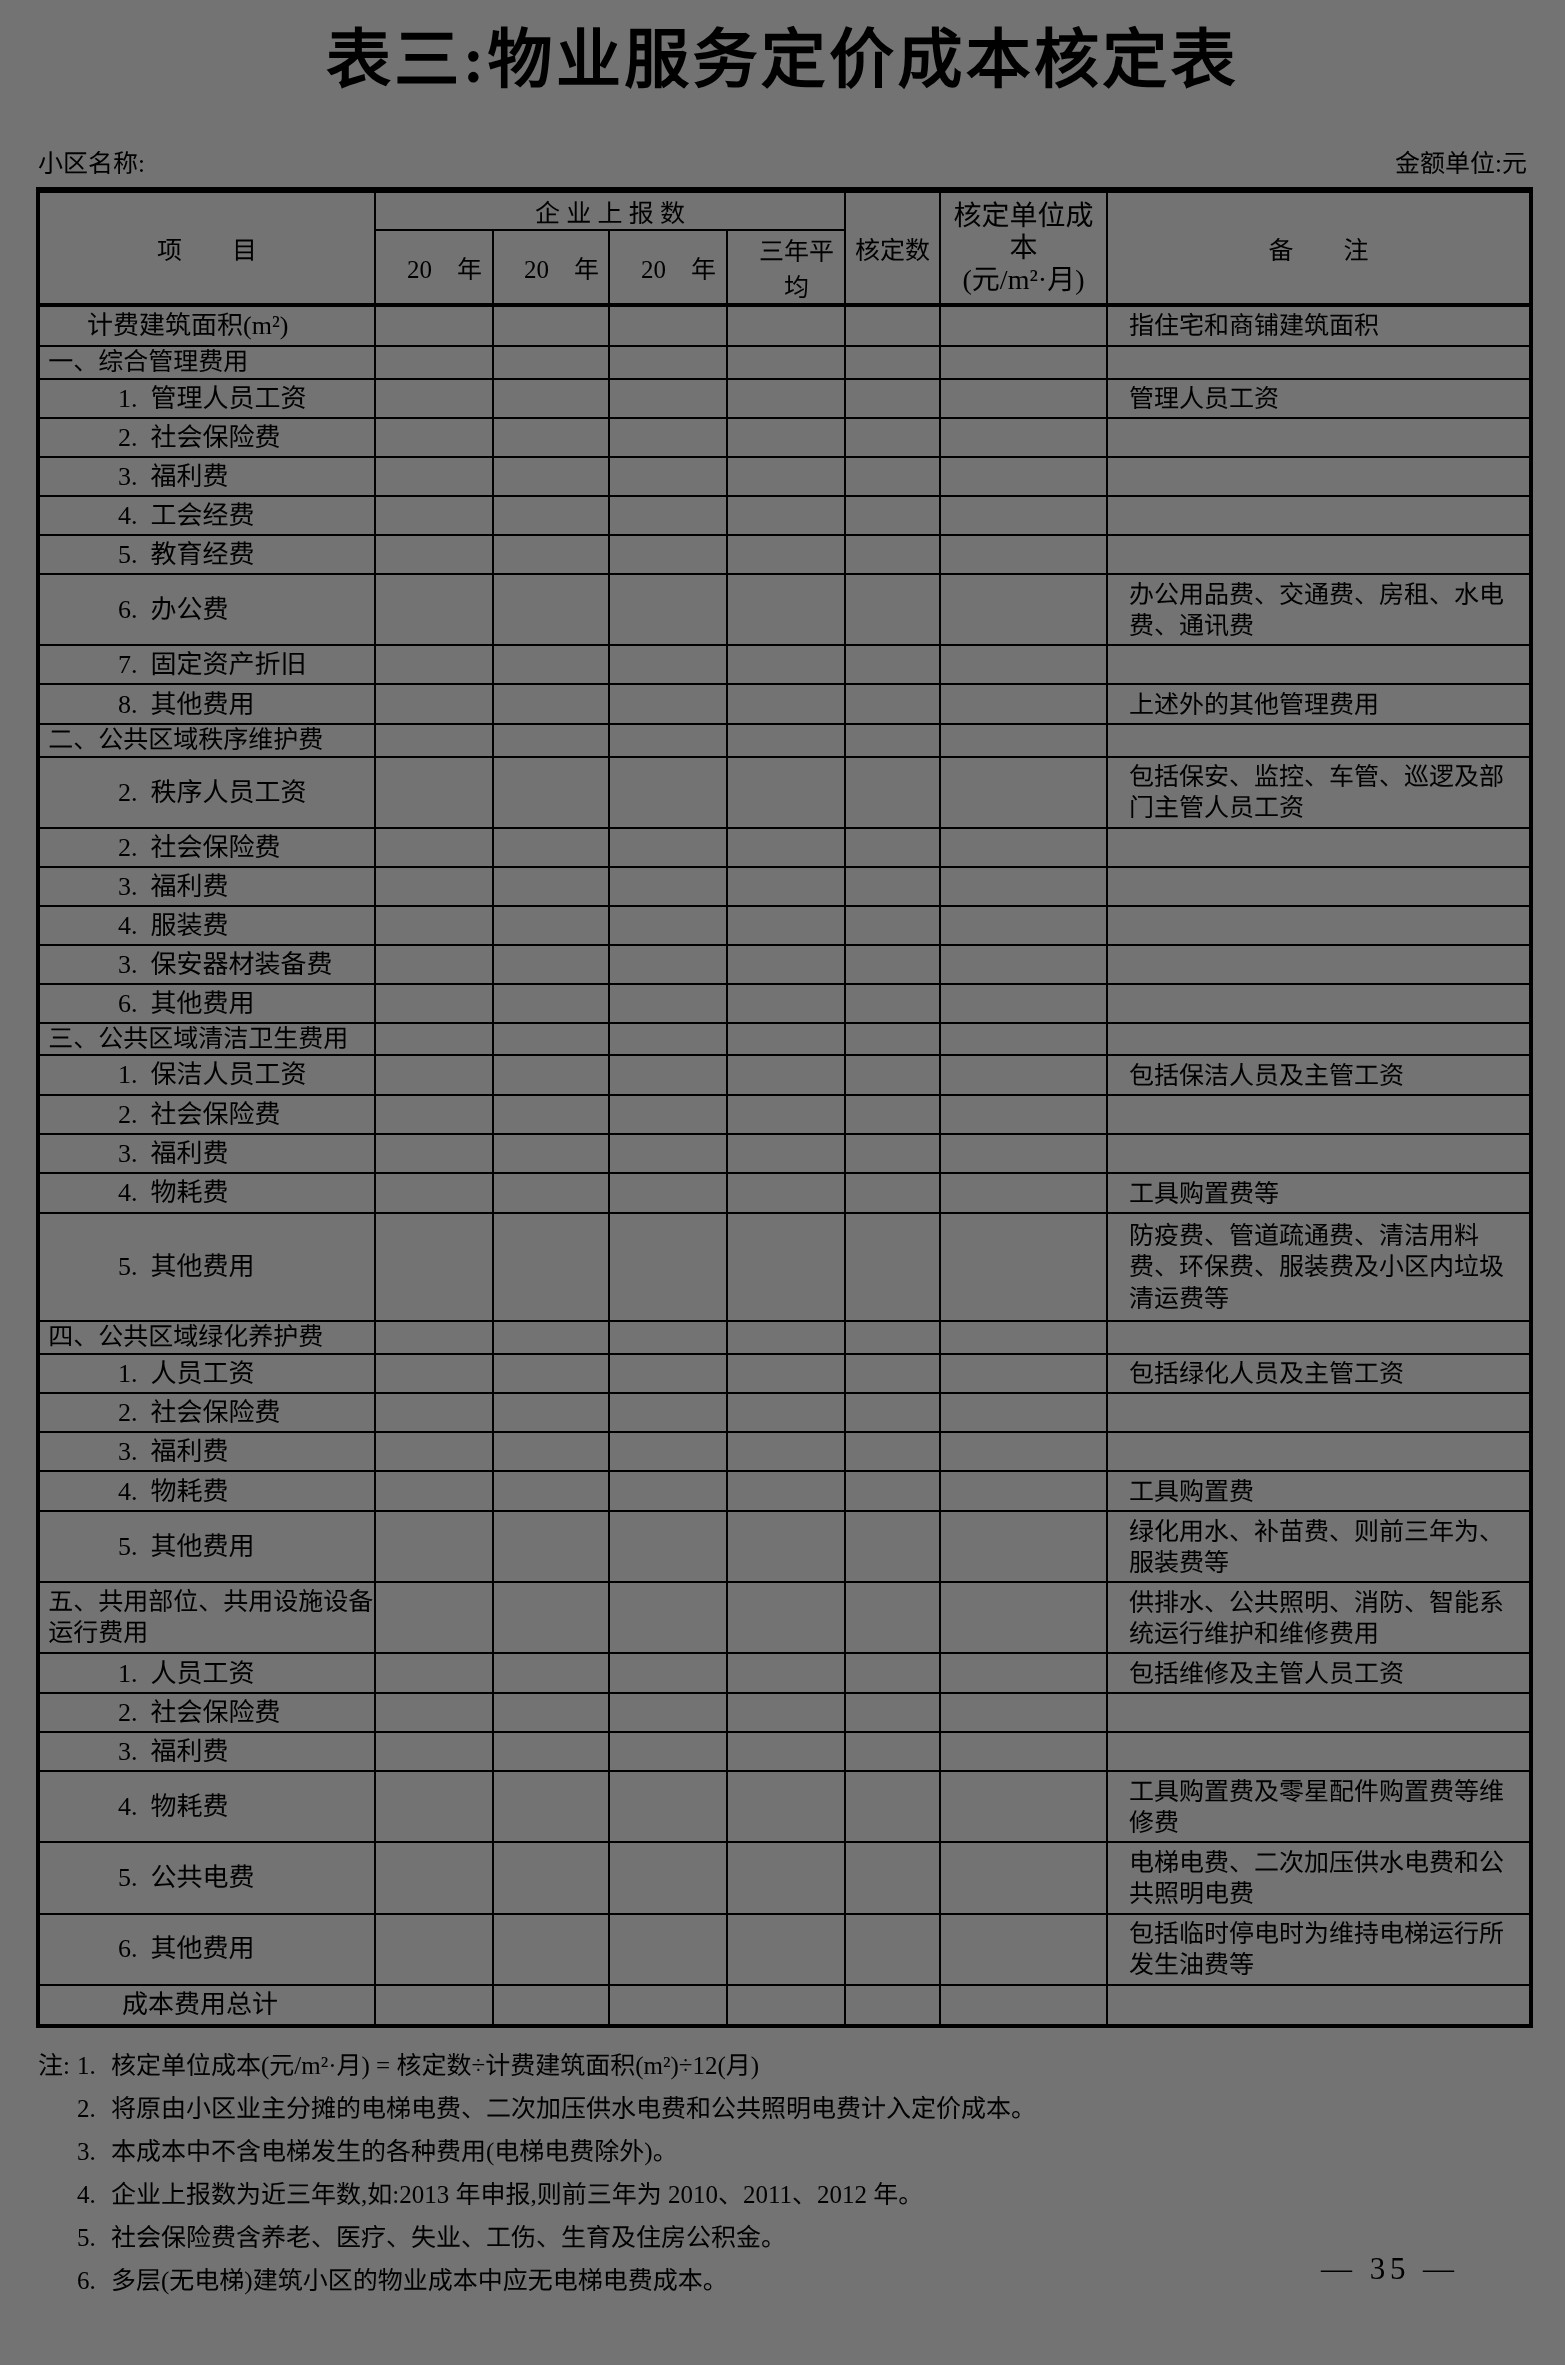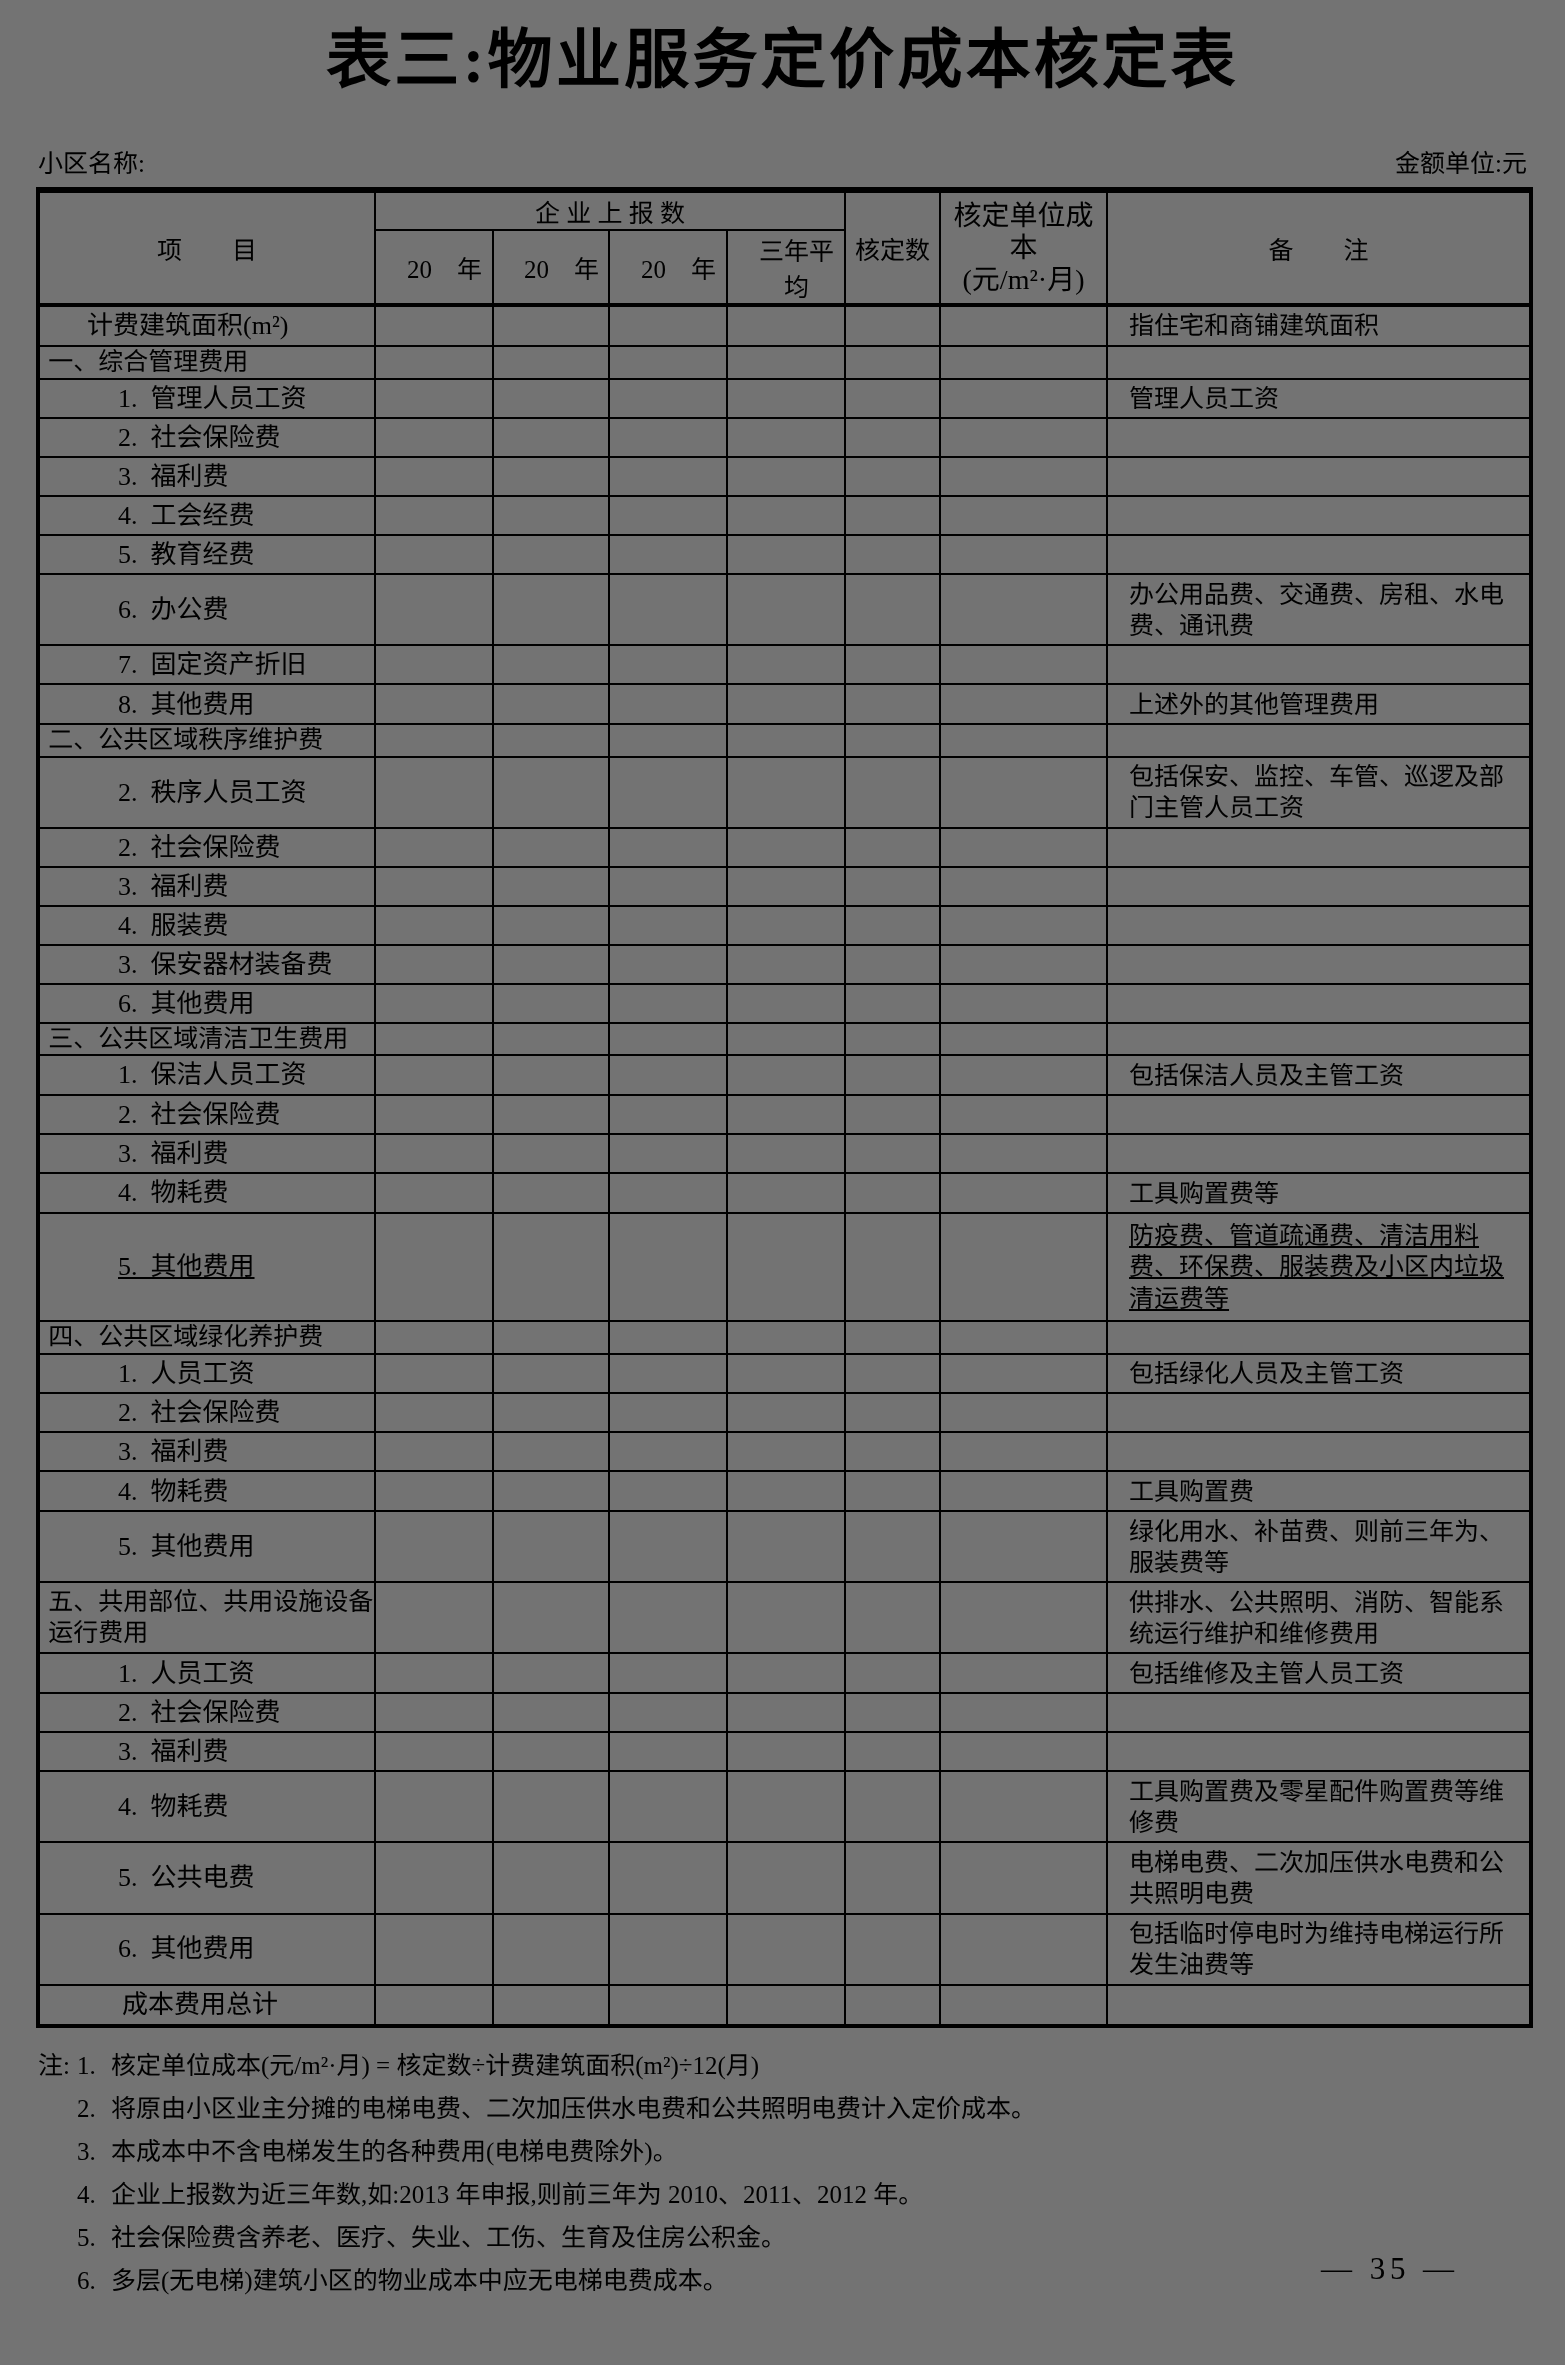--- a/index.html
+++ b/index.html
@@ -61,21 +61,21 @@
   td.c-remark {
     text-align:left;
     font-size:25px;
     padding:3.3px 8.2px 3.3px 21px;
     line-height:1.25;
   }
   tr.h48  td { height:39px; }
   tr.h44  td { height:28px; }
   tr.h50  td { height:41px; }
   tr.h86  td { height:70px; }
-  tr.h132 td { height:108px;text-decoration:underline; }
+  tr.h132 td { height:108px; }
   .notes {
     margin:16.3px 38px 0 38px;
     font-size:25px;
   }
   .note-line {
     display:flex;
     align-items:flex-start;
     line-height:43px;
   }
   .note-line .pre { width:39px; flex:none; }

